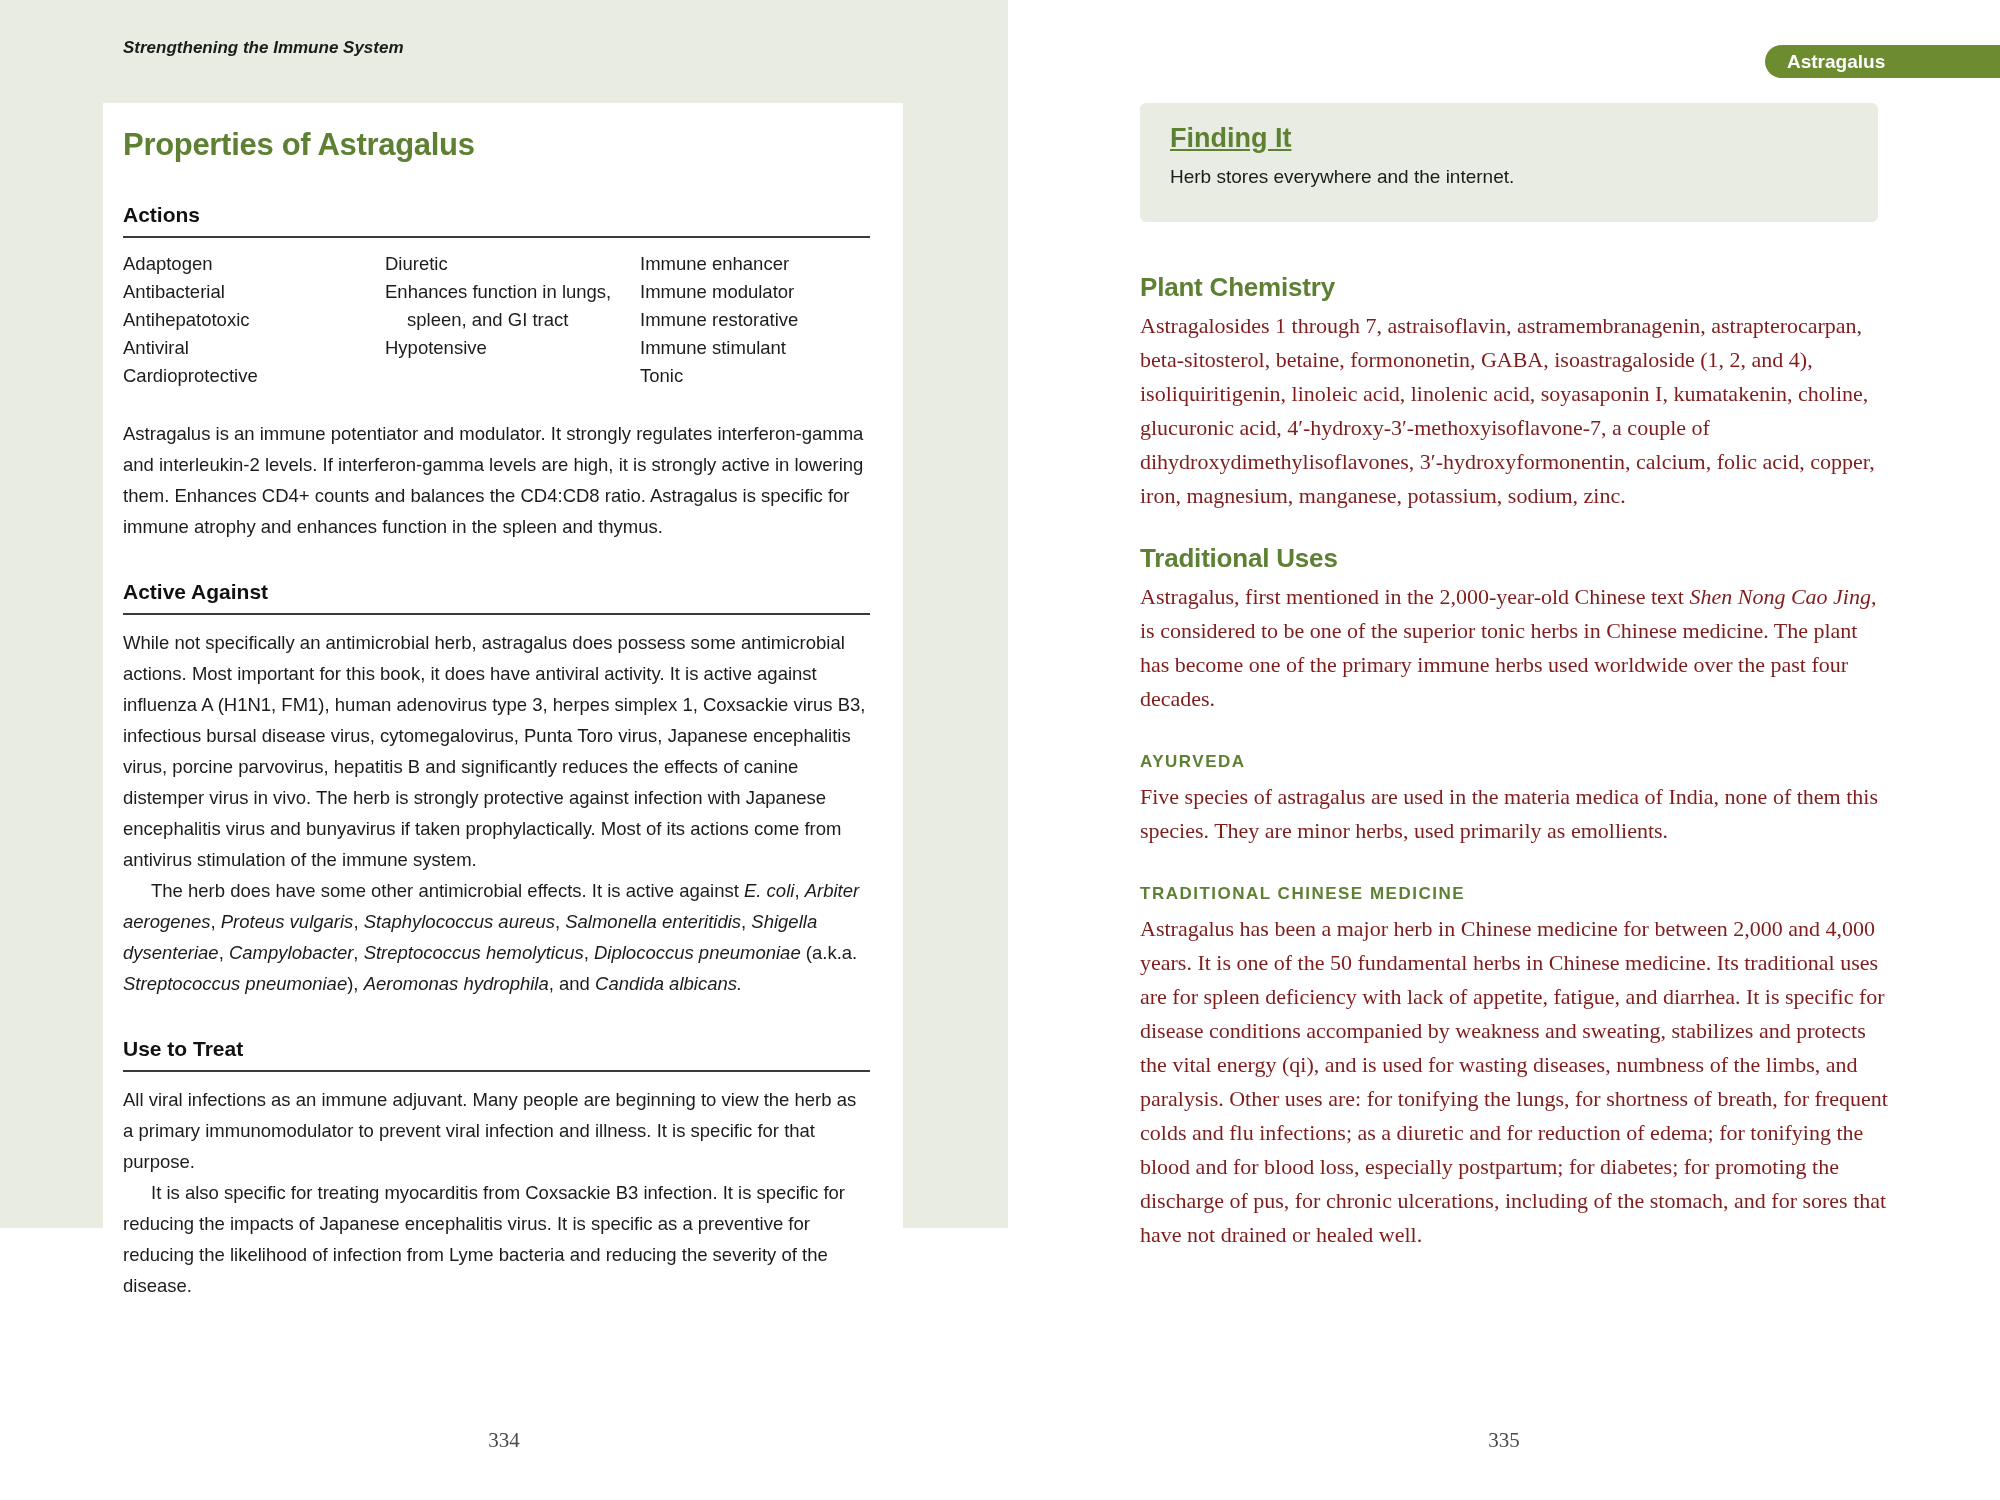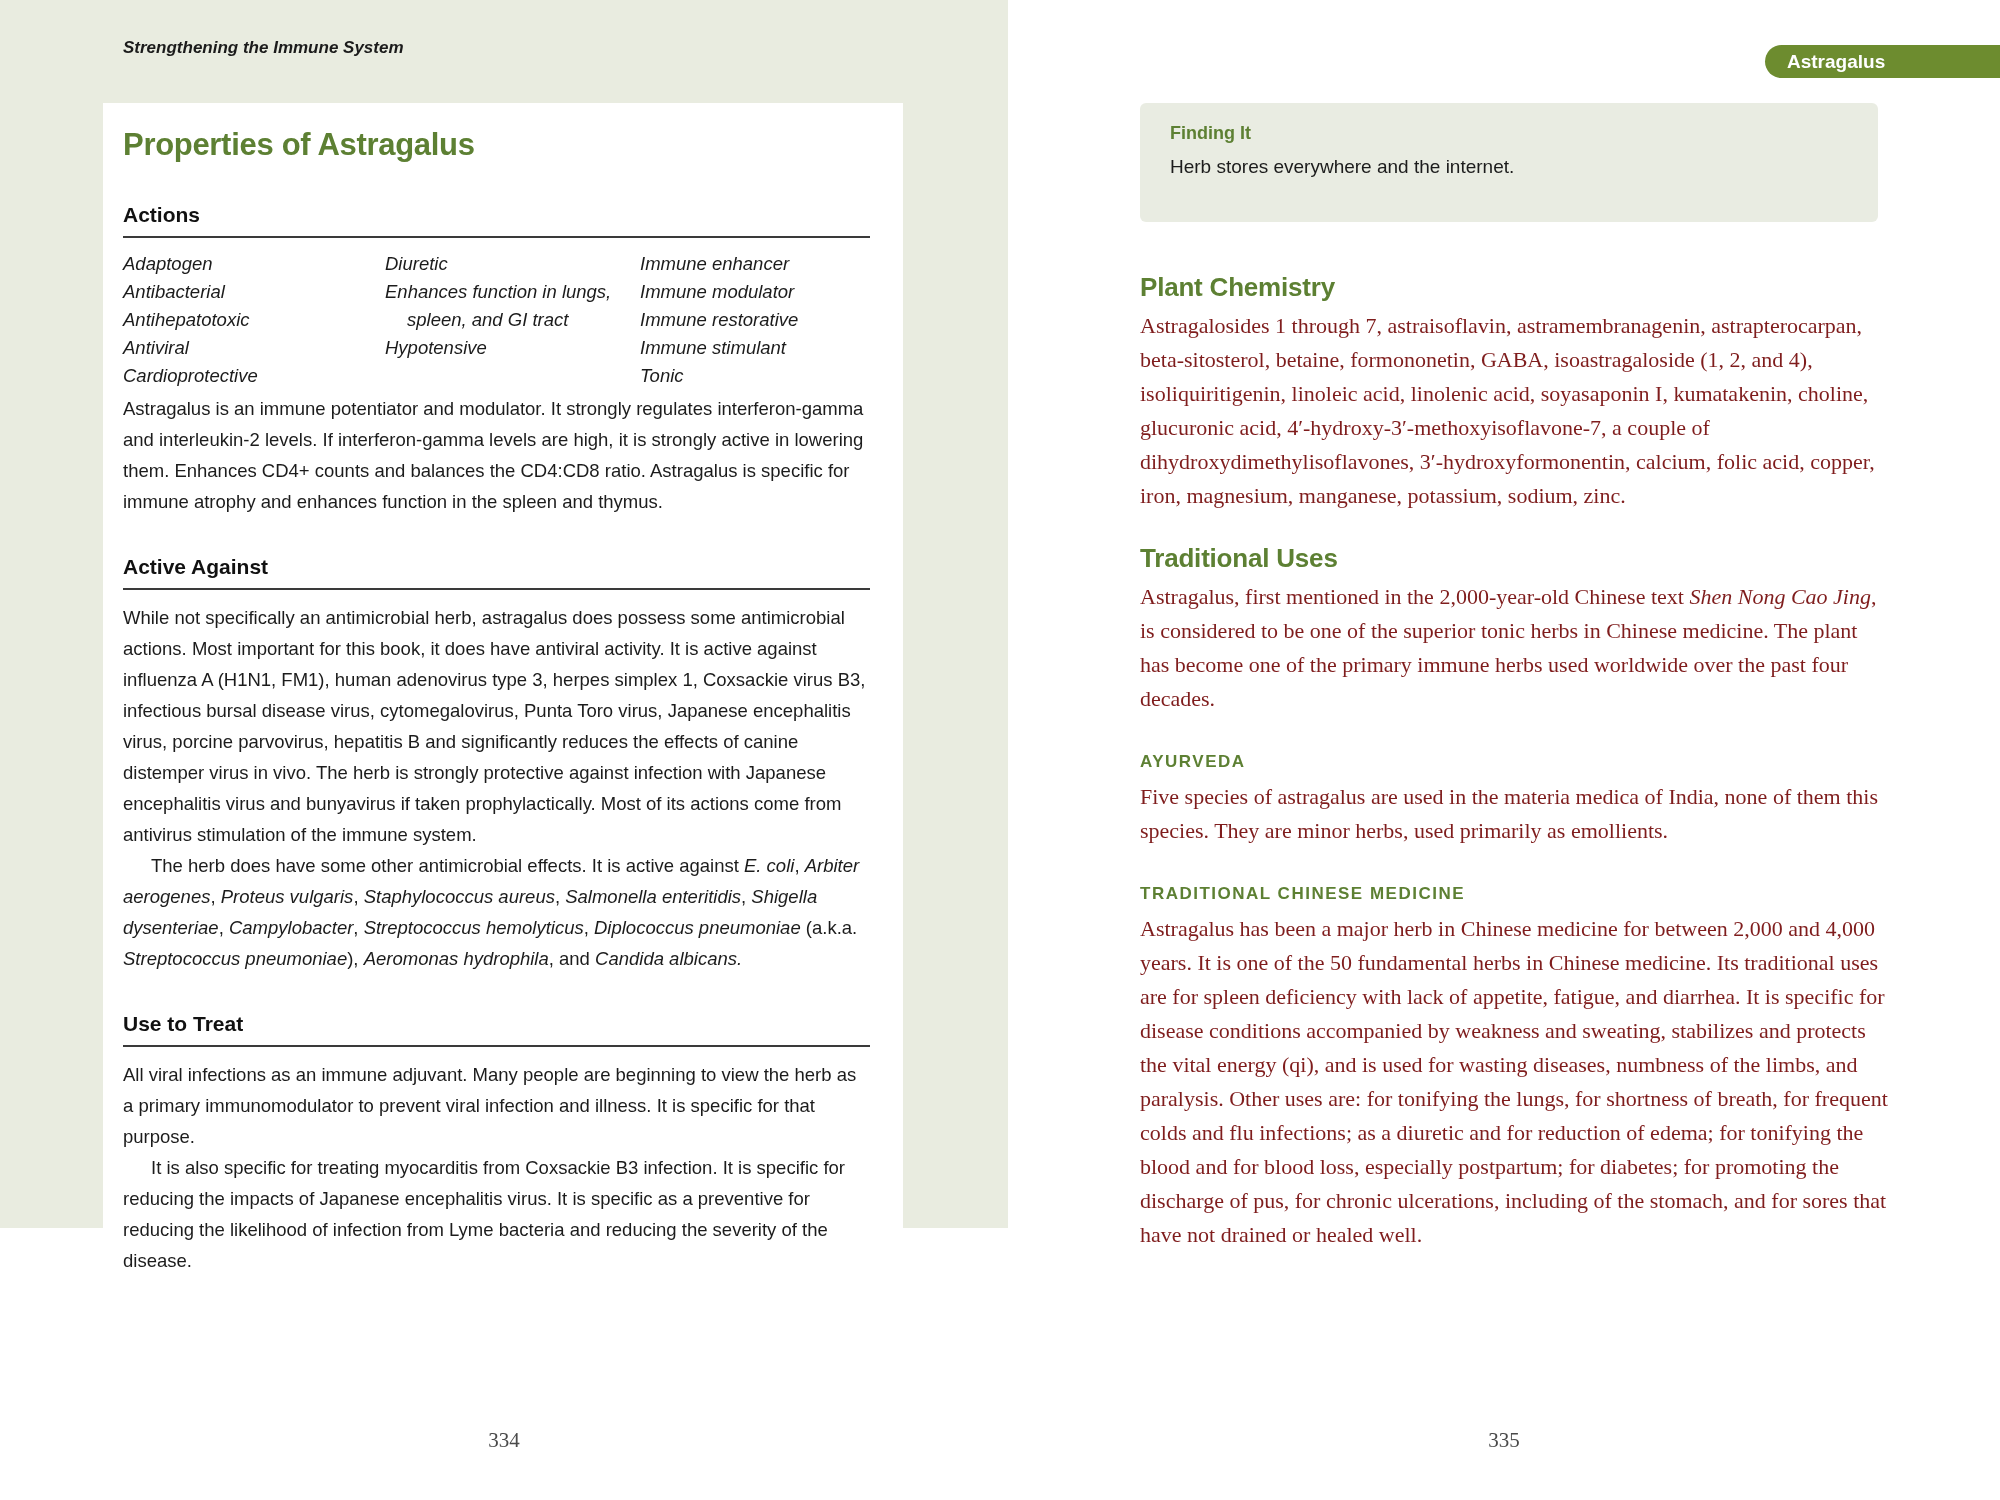--- a/index.html
+++ b/index.html
@@ -36,21 +36,21 @@
     margin:8px 0 40px 0;
     letter-spacing:-0.3px;
   }
   .section { margin-top:38px; }
   .section.first { margin-top:0; }
   .section h2 {
     font-size:21px; font-weight:bold; color:#111;
     padding-bottom:9px; border-bottom:2px solid #3a3a3a;
     margin-bottom:12px;
   }
-  .cols { display:flex; margin-bottom:3px;font-style:italic; }
+  .cols { display:flex; margin-bottom:28px; }
   .col { line-height:28px; font-size:18.5px; }
   .col.c1 { width:262px; }
   .col.c2 { width:255px; }
   .col.c3 { flex:1; }
   .col .hang { padding-left:22px; text-indent:-22px; }
   .body-sans { font-size:18.5px; line-height:31px; color:#1c1c1c; }
   .body-sans.indent { text-indent:28px; }
   .page-num {
     position:absolute; left:0; right:0; top:1428px; text-align:center;
     font-family:"Liberation Serif", serif; font-size:21px; color:#4a4a4a;
@@ -63,21 +63,21 @@
     padding-left:22px;
   }
   .finding-box {
     position:absolute; left:132px; top:103px; width:738px; min-height:119px;
     background:var(--finding-box-bg, #e9ece2);
     border-radius:6px;
     padding:20px 30px 22px 30px;
   }
   .finding-title {
     color:var(--accent-green, #5d8033);
-    font-size:18px; font-weight:bold; margin-bottom:12px;
+    font-size:27px; font-weight:bold; margin-bottom:12px;text-decoration:underline;
   }
   .finding-body { font-size:19px; color:#1c1c1c; }
   .main-col { position:absolute; left:132px; top:272px; width:748px; }
   .green-h {
     color:var(--accent-green, #5d8033);
     font-size:26px; font-weight:bold; margin-bottom:6px;
     letter-spacing:-0.2px;
   }
   .green-h.mt { margin-top:30px; }
   .sub-h {

